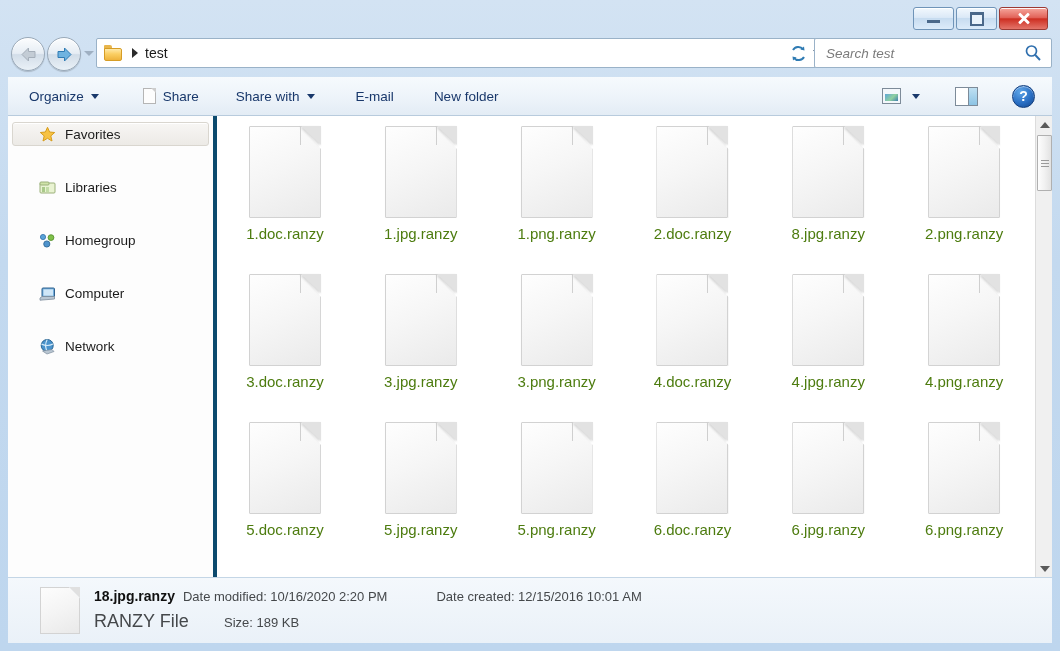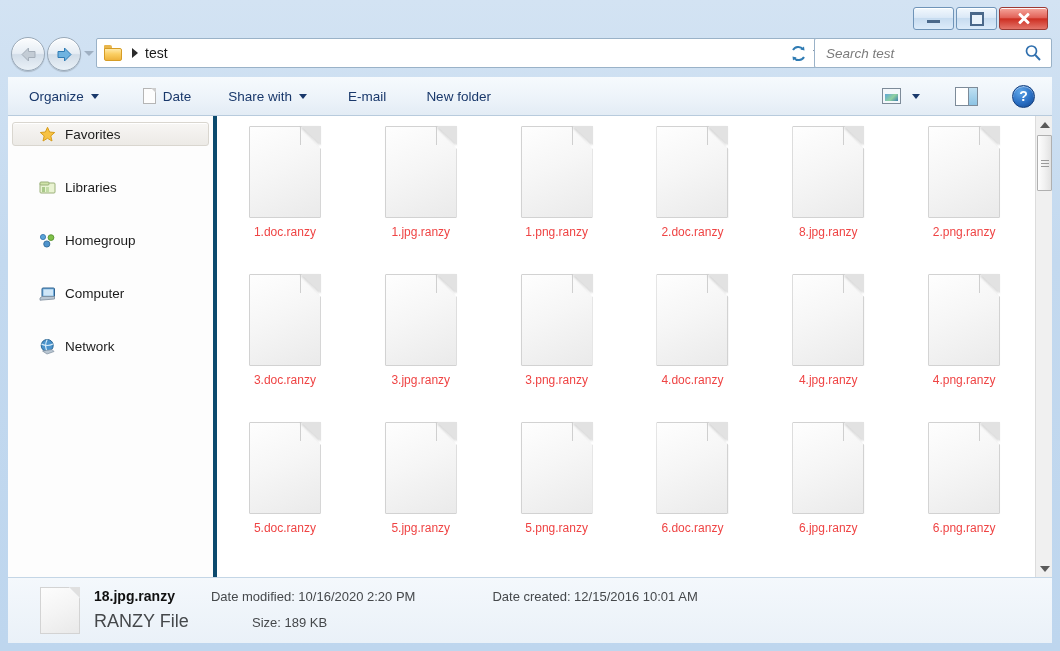--- a/index.html
+++ b/index.html
@@ -250,21 +250,21 @@
     border-left: 20px solid transparent;
     border-top: 19px solid #e2e2e2;
     filter: drop-shadow(-1px 1px 1px rgba(0,0,0,.16));
   }
   .file-icon .foldedge {
     position: absolute; right: 0; top: 0; width: 20px; height: 19px;
     border-left: 1px solid #cfcfcf;
     transform: skewX(0deg);
   }
   .file-label {
-    margin-top: 7px; font-size: 12px; color: #ef4444;
+    margin-top: 7px; font-size: 15px; color: #4d7c0f;
     text-align: center; white-space: nowrap;
   }
 
   
   #scrollbar {
     position: absolute; right: 0; top: 0;
     width: 17px; height: 461px;
     background: #f0f0f0;
     border-left: 1px solid #dcdcdc;
     box-sizing: border-box;
@@ -317,21 +317,21 @@
     border: 1px solid #d3d3d3; box-sizing: border-box;
     clip-path: polygon(0 0, 72% 0, 100% 24%, 100% 100%, 0 100%);
     box-shadow: 1px 1px 2px rgba(0,0,0,.10);
   }
   #status-icon .foldtri {
     position: absolute; right: 0; top: 0;
     width: 0; height: 0;
     border-left: 11px solid transparent; border-top: 11px solid #e0e0e0;
   }
   #status-text { display: flex; flex-direction: column; justify-content: center; }
-  .status-row { display: flex; align-items: baseline; height: 23px; gap: 28px; }
+  .status-row { display: flex; align-items: baseline; height: 23px; }
   .st-name { font-size: 14px; font-weight: bold; color: #101010; }
   .st-label { font-size: 13px; color: #45484b; margin-left: 8px; }
   .st-created { margin-left: 49px; }
   .st-type { font-size: 18px; color: #45484b; width: 130px; }
   .st-size { font-size: 13px; color: #45484b; }
 </style>
 </head>
 <body>
 
 <div id="window">
@@ -397,21 +397,21 @@
   <div id="toolbar">
     <div class="tbitem" style="margin-left:12px">
       <span>Organize</span>
       <span class="tbcaret"></span>
     </div>
     <div class="tbitem" style="margin-left:26px">
       <span class="doc-mini">
         <span class="pg"></span>
           <span class="fold"></span>
       </span>
-      <span>Date</span>
+      <span>Share</span>
     </div>
     <div class="tbitem" style="margin-left:19px">
       <span>Share with</span>
       <span class="tbcaret"></span>
     </div>
     <div class="tbitem" style="margin-left:23px">
       <span>E-mail</span>
     </div>
     <div class="tbitem" style="margin-left:22px">
       <span>New folder</span>

